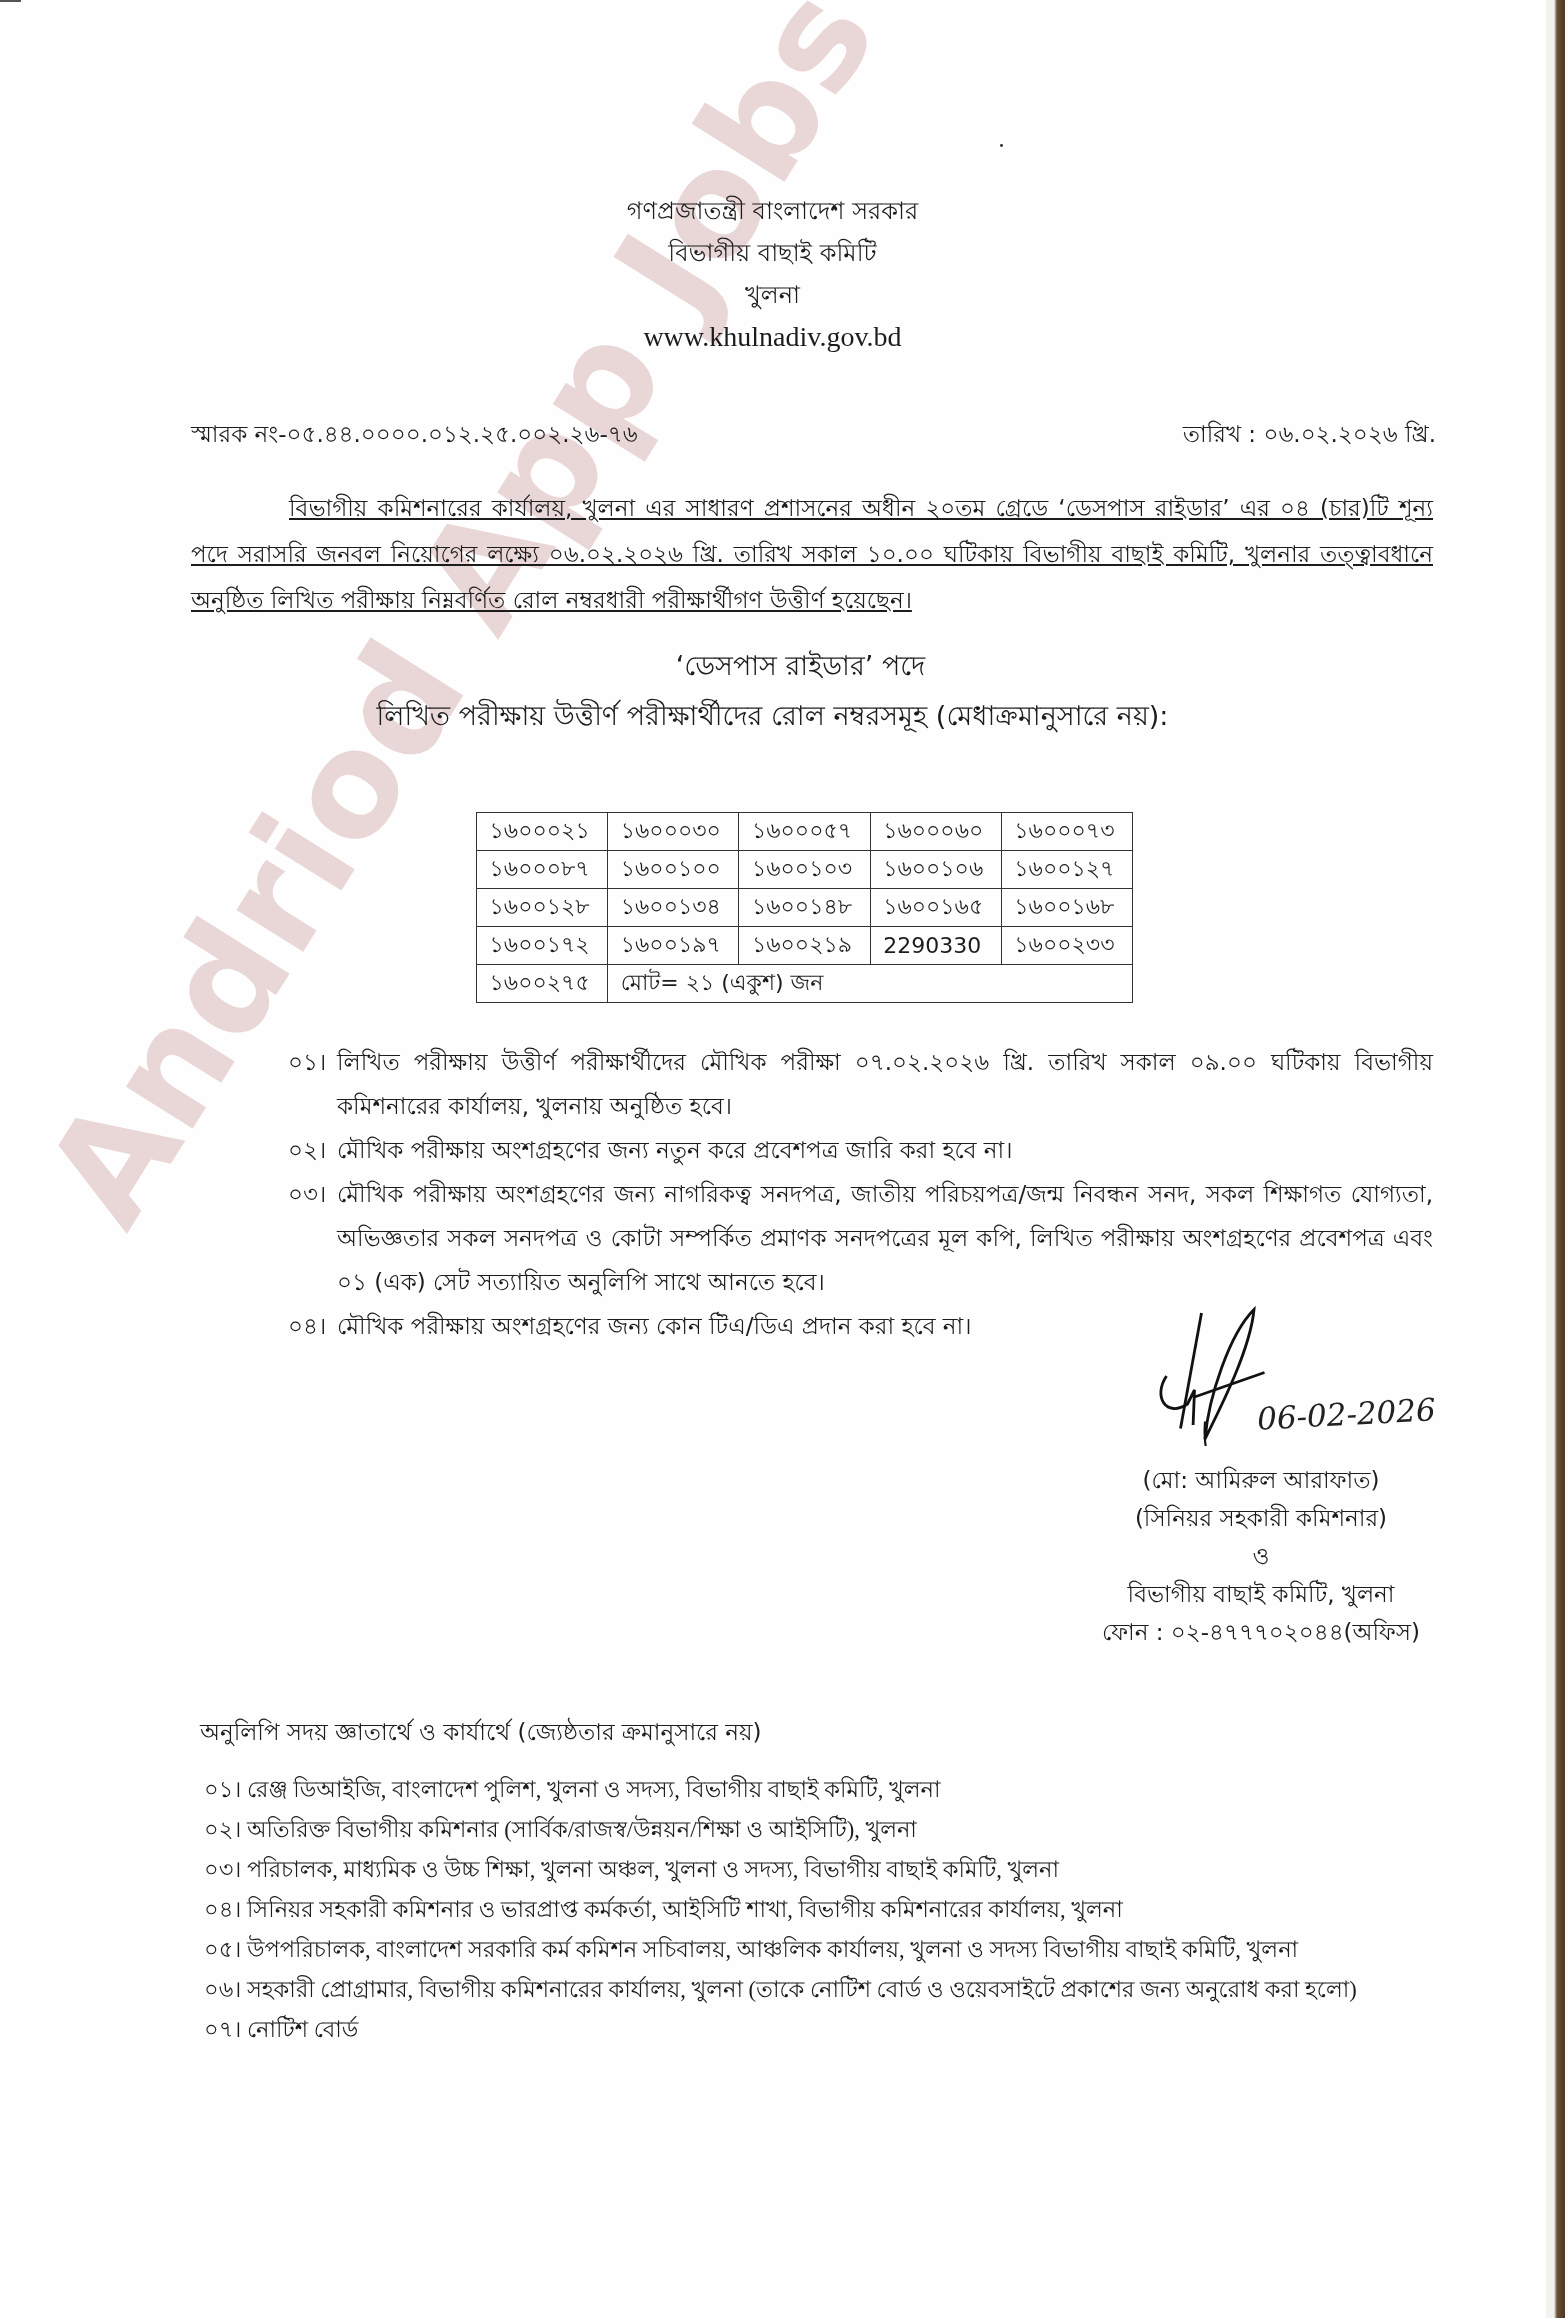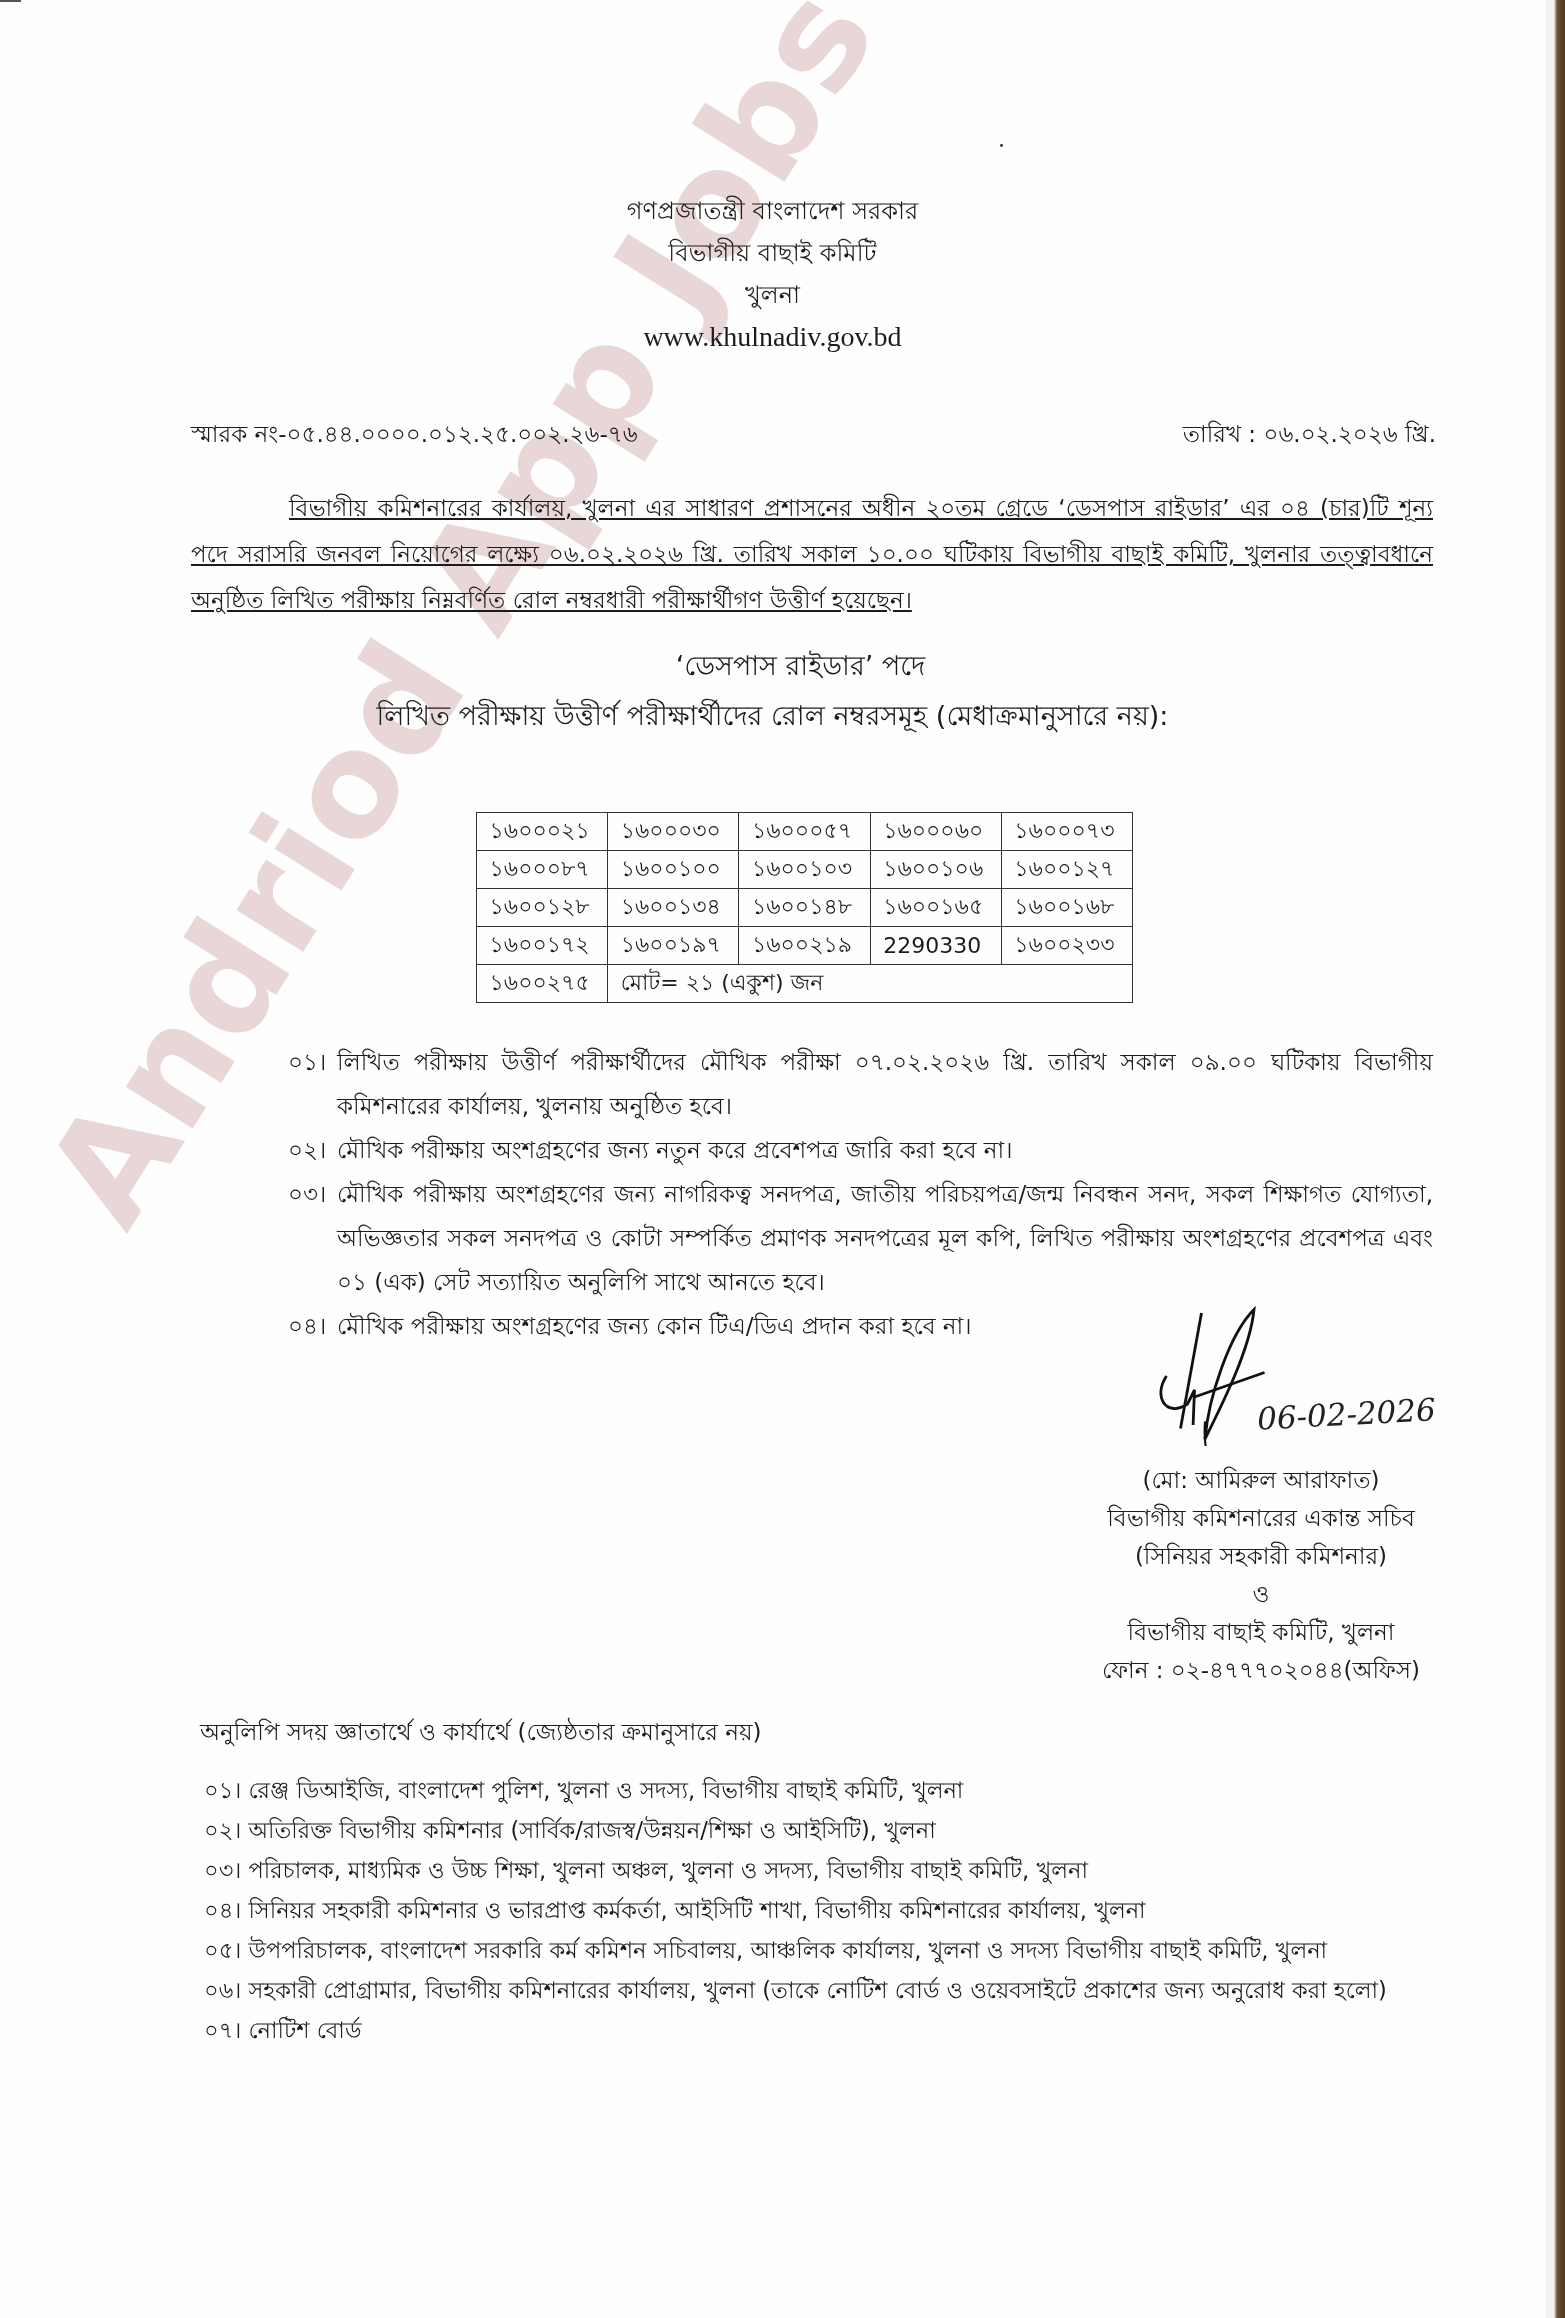--- a/index.html
+++ b/index.html
@@ -37,21 +37,21 @@
   .points .txt { flex: 1; }
 
   .sig { position: absolute; left: 1152px; top: 1306px; width: 295px; height: 140px; }
   .sig svg { width: 100%; height: 100%; }
   .sig-date { position: absolute; left: 1257px; top: 1396px; font-family: "DejaVu Serif", serif; font-style: italic; font-size: 31px; transform: rotate(-3deg); color: #222; }
 
   .signatory { position: absolute; left: 1061px; width: 400px; top: 1461px; text-align: center; font-size: 23px; line-height: 38px; }
 
   .cc-title { position: absolute; left: 200px; top: 1714px; font-size: 23px; text-underline-offset: 4.2px; }
   .cc-list { position: absolute; left: 204px; top: 1770px; width: 1250px; font-size: 22.5px; line-height: 40px; }
-  .cc-list .row { white-space: nowrap; }
+  .cc-list .row { white-space: nowrap; font-family: Liberation Serif, serif; }
 
   .watermark { position: absolute; left: 84px; top: 1124px; transform-origin: left center; transform: rotate(-58deg);
     font-family: "DejaVu Sans", sans-serif; font-weight: bold; font-size: 144px; color: rgba(200,150,150,0.38); white-space: nowrap; pointer-events: none; letter-spacing: 1.4px; }
 </style>
 </head>
 <body>
 
 <div class="page"></div>
 <div class="edge-top"></div>
 <div class="edge-right"></div>
@@ -136,21 +136,20 @@
     <path d="M145 5 C110 40 80 130 75 190 C100 140 140 60 145 5 Z" stroke="#111" stroke-width="4" fill="none"></path>
     <path d="M20 100 C0 130 20 160 50 140 L60 120 L58 170" stroke="#111" stroke-width="4" fill="none"></path>
     <path d="M60 130 L160 95" stroke="#111" stroke-width="4" fill="none"></path>
     <path d="M75 165 C70 230 100 250 120 240" stroke="#111" stroke-width="3" fill="none"></path>
   </svg>
 </div>
 <div class="sig-date">06-02-2026</div>
 
 <div class="signatory">
   <div>(মো: আমিরুল আরাফাত)</div>
-  <div>বিভাগীয় কমিশনারের একান্ত সচিব</div>
   <div>(সিনিয়র সহকারী কমিশনার)</div>
   <div>ও</div>
   <div>বিভাগীয় বাছাই কমিটি, খুলনা</div>
   <div>ফোন : ০২-৪৭৭৭০২০৪৪(অফিস)</div>
 </div>
 
 <div class="cc-title">অনুলিপি সদয় জ্ঞাতার্থে ও কার্যার্থে (জ্যেষ্ঠতার ক্রমানুসারে নয়)</div>
 <div class="cc-list">
   <div class="row">০১। রেঞ্জ ডিআইজি, বাংলাদেশ পুলিশ, খুলনা ও সদস্য, বিভাগীয় বাছাই কমিটি, খুলনা</div>
   <div class="row">০২। অতিরিক্ত বিভাগীয় কমিশনার (সার্বিক/রাজস্ব/উন্নয়ন/শিক্ষা ও আইসিটি), খুলনা</div>

